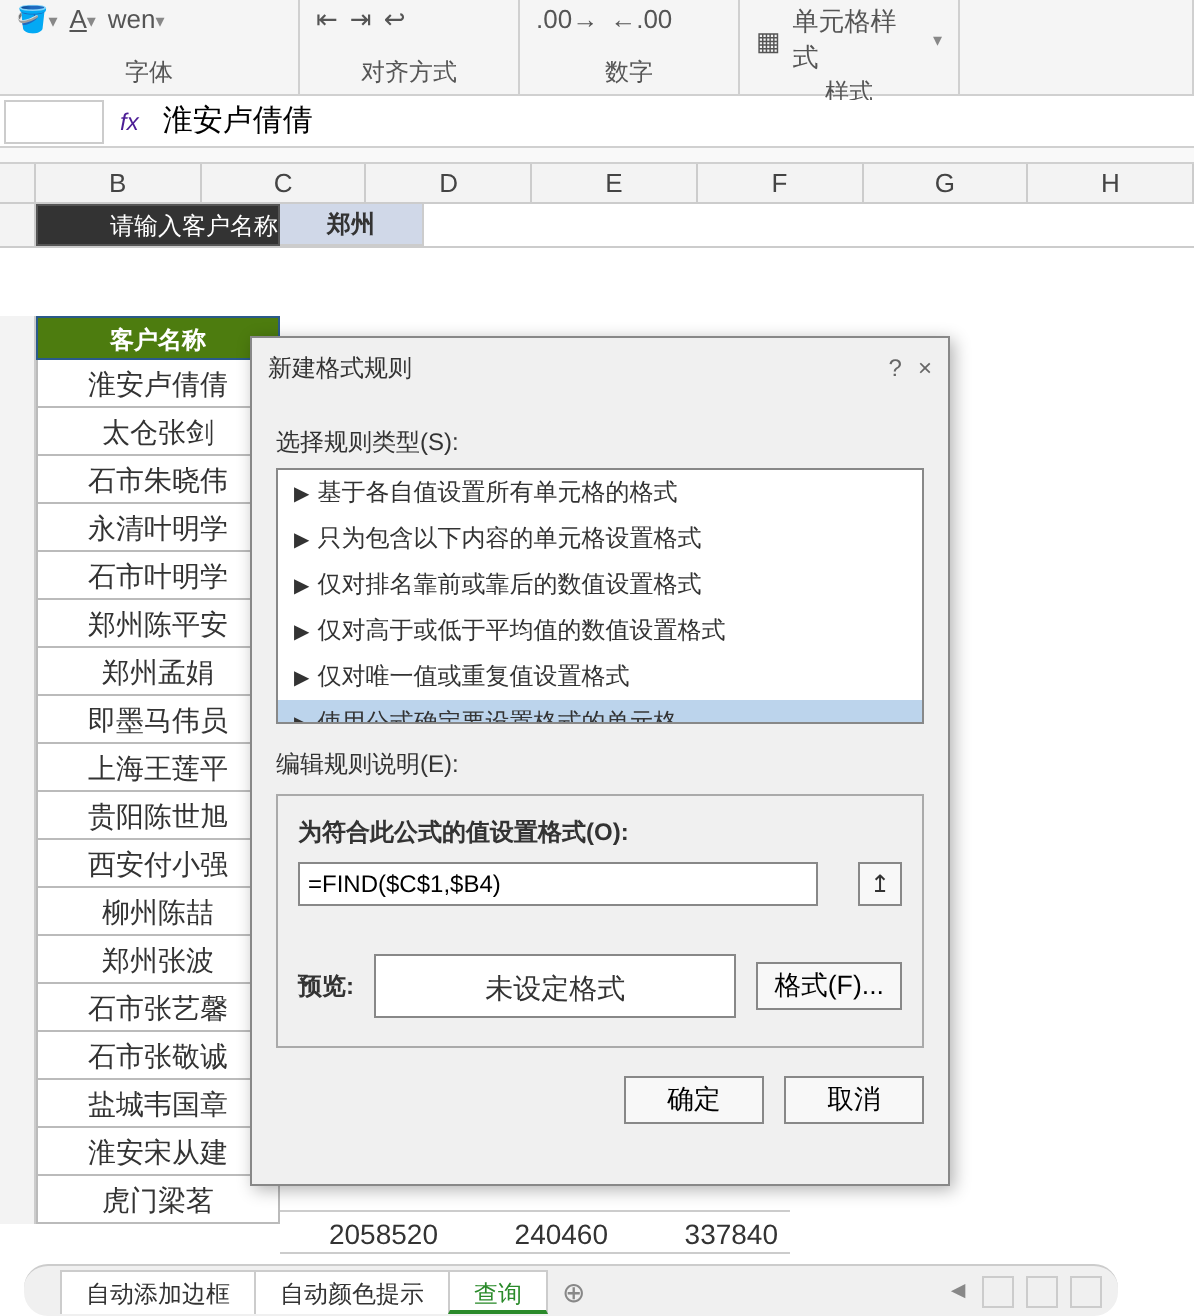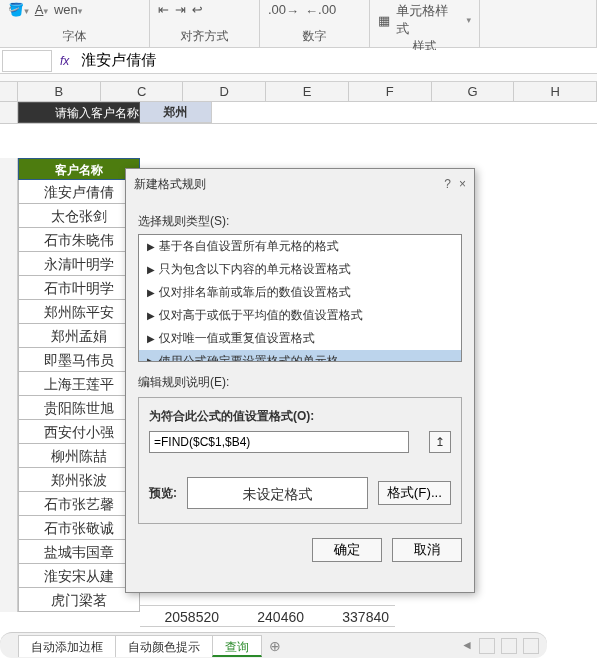--- a/index.html
+++ b/index.html
@@ -68,21 +68,21 @@
 .formula-field { flex: 1; height: 22px; border: 1px solid #888; padding: 0 4px; background: #fff; font-size: 12px; }
 .ref-btn { width: 22px; height: 22px; border: 1px solid #888; background: #f8f8f8; text-align: center; line-height: 20px; cursor: pointer; }
 .preview-row { display: flex; align-items: center; gap: 10px; margin-top: 24px; }
 .preview-label { font-weight: bold; }
 .preview-box { flex: 1; height: 32px; border: 1px solid #888; background: #fff; text-align: center; line-height: 32px; font-size: 14px; }
 .format-btn { height: 24px; padding: 0 8px; border: 1px solid #888; background: #f8f8f8; cursor: pointer; }
 .dialog-buttons { display: flex; justify-content: flex-end; gap: 10px; margin-top: 14px; }
 .dlg-btn { width: 70px; height: 24px; border: 1px solid #888; background: #f8f8f8; cursor: pointer; }
 
 
-.sheet-tabs { position: absolute; left: 0; bottom: 0; height: 26px; width: 547px; background: #f0f0f0; border-top: 1px solid #ccc; display: flex; align-items: center; border-radius: 12px; }
+.sheet-tabs { position: absolute; left: 12px; bottom: 0; height: 26px; width: 547px; background: #f0f0f0; border-top: 1px solid #ccc; display: flex; align-items: center; border-radius: 12px; }
 .st-spacer { width: 18px; }
 .sheet-tab { padding: 0 12px; height: 22px; line-height: 22px; border: 1px solid #ccc; border-bottom: none; background: #fff; margin-right: -1px; font-size: 12px; cursor: pointer; }
 .sheet-tab.active { border-bottom: 2px solid #2a8a2a; color: #2a8a2a; background: #fff; }
 .st-add { margin-left: 8px; color: #888; font-size: 14px; cursor: pointer; }
 .st-right { margin-left: auto; display: flex; gap: 6px; padding-right: 8px; color: #888; }
 .st-ricon { width: 16px; height: 16px; border: 1px solid #ccc; }
 </style>
 </head>
 <body>
 

